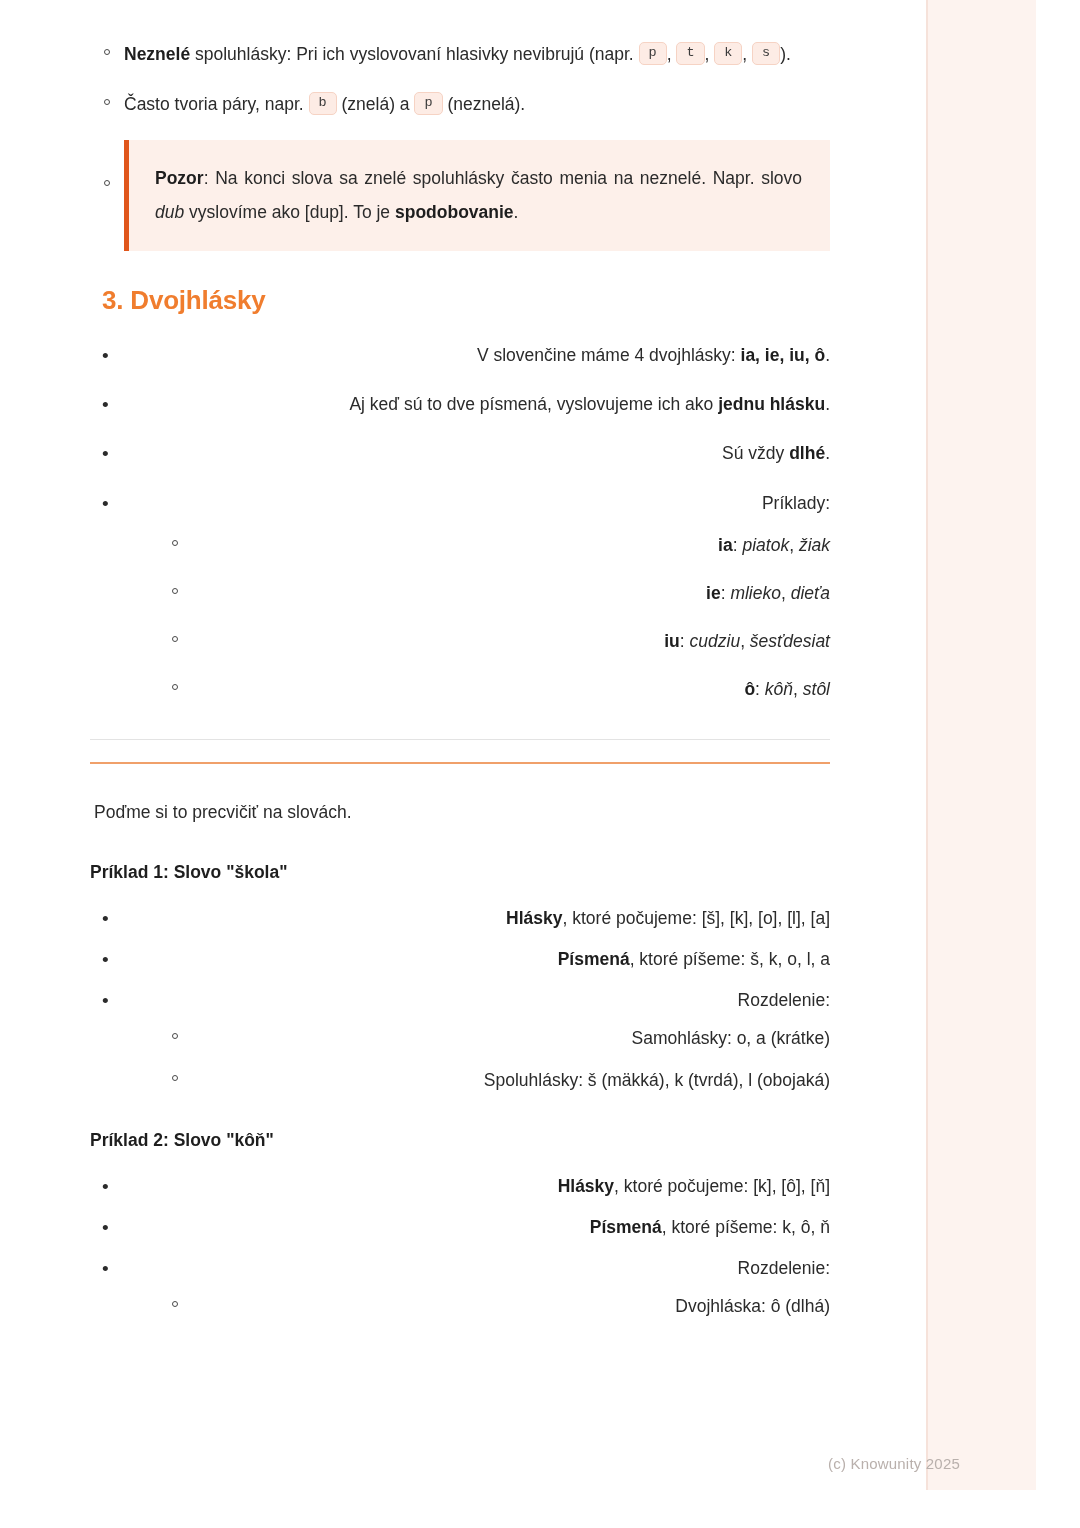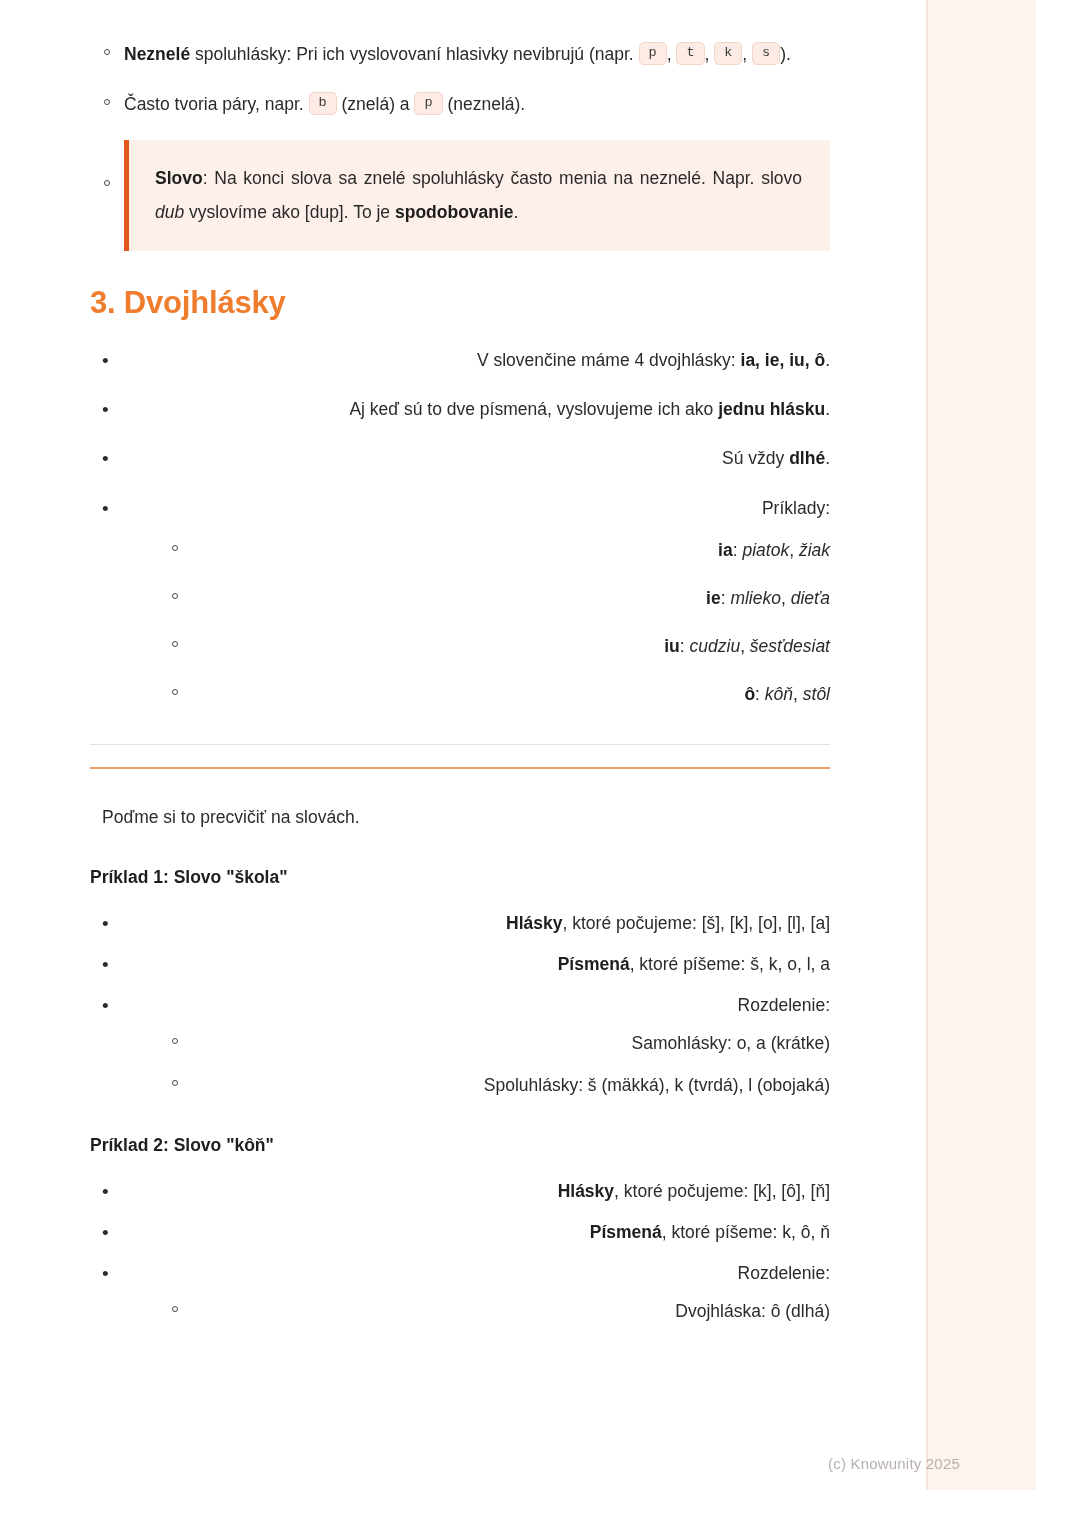--- a/index.html
+++ b/index.html
@@ -135,23 +135,23 @@
     border-left: 5px solid #e0561b;
     padding: 22px 28px 22px 26px;
     font-size: 17.5px;
     line-height: 1.92;
     text-align: justify;
     color: #2b2b2b;
   }
 
   h2.section {
     color: #f07d2e;
-    font-size: 31px;
+    font-size: 26px;
     font-weight: bold;
-    margin: 34px 0 26px 0;
+    margin: 34px 0 26px 12px;
     letter-spacing: -0.2px;
   }
 
   .divider {
     border: none;
     border-top: 1px solid #e3e3e3;
     margin: 36px 0 0 0;
     width: 100%;
   }
 
@@ -165,21 +165,21 @@
   .rule-under {
     border: none;
     border-top: 2px solid #f0a06a;
     margin: 22px 0 0 0;
     width: 100%;
   }
 
   p.para {
     font-size: 17.5px;
     line-height: 1.6;
-    margin: 34px 0 0 12px;
+    margin: 34px 0 0 4px;
   }
   p.ex-title {
     font-size: 17.5px;
     font-weight: bold;
     margin: 36px 0 22px 0;
     color: #1e1e1e;
   }
   ul.tight > li { margin-bottom: 14px; }
   ul.tight.lvl2.nested { margin-top: 10px; }
   ul.tight.lvl2.nested > li { margin-bottom: 14px; }
@@ -207,21 +207,21 @@
       <li>
         <strong>Neznelé</strong><span> spoluhlásky: Pri ich vyslovovaní hlasivky nevibrujú (napr. </span><code class="kbd">p</code><span>, </span><code class="kbd">t</code><span>, </span><code class="kbd">k</code><span>, </span><code class="kbd">s</code><span>).</span>
       </li>
       <li>
         <span>Často tvoria páry, napr. </span><code class="kbd">b</code><span> (znelá) a </span><code class="kbd">p</code><span> (neznelá).</span>
       </li>
     </ul>
 
     <div class="callout-row">
       <div class="callout">
-        <strong>Slovo</strong><span>: Na konci slova sa znelé spoluhlásky často menia na neznelé. Napr. slovo </span><em>dub</em><span> vyslovíme ako [dup]. To je </span><strong>spodobovanie</strong><span>.</span>
+        <strong>Pozor</strong><span>: Na konci slova sa znelé spoluhlásky často menia na neznelé. Napr. slovo </span><em>dub</em><span> vyslovíme ako [dup]. To je </span><strong>spodobovanie</strong><span>.</span>
       </div>
     </div>
 
     <h2 class="section">3. Dvojhlásky</h2>
 
     <ul class="lvl1">
       <li>
         <span>V slovenčine máme 4 dvojhlásky: </span><strong>ia, ie, iu, ô</strong><span>.</span>
       </li>
       <li>

